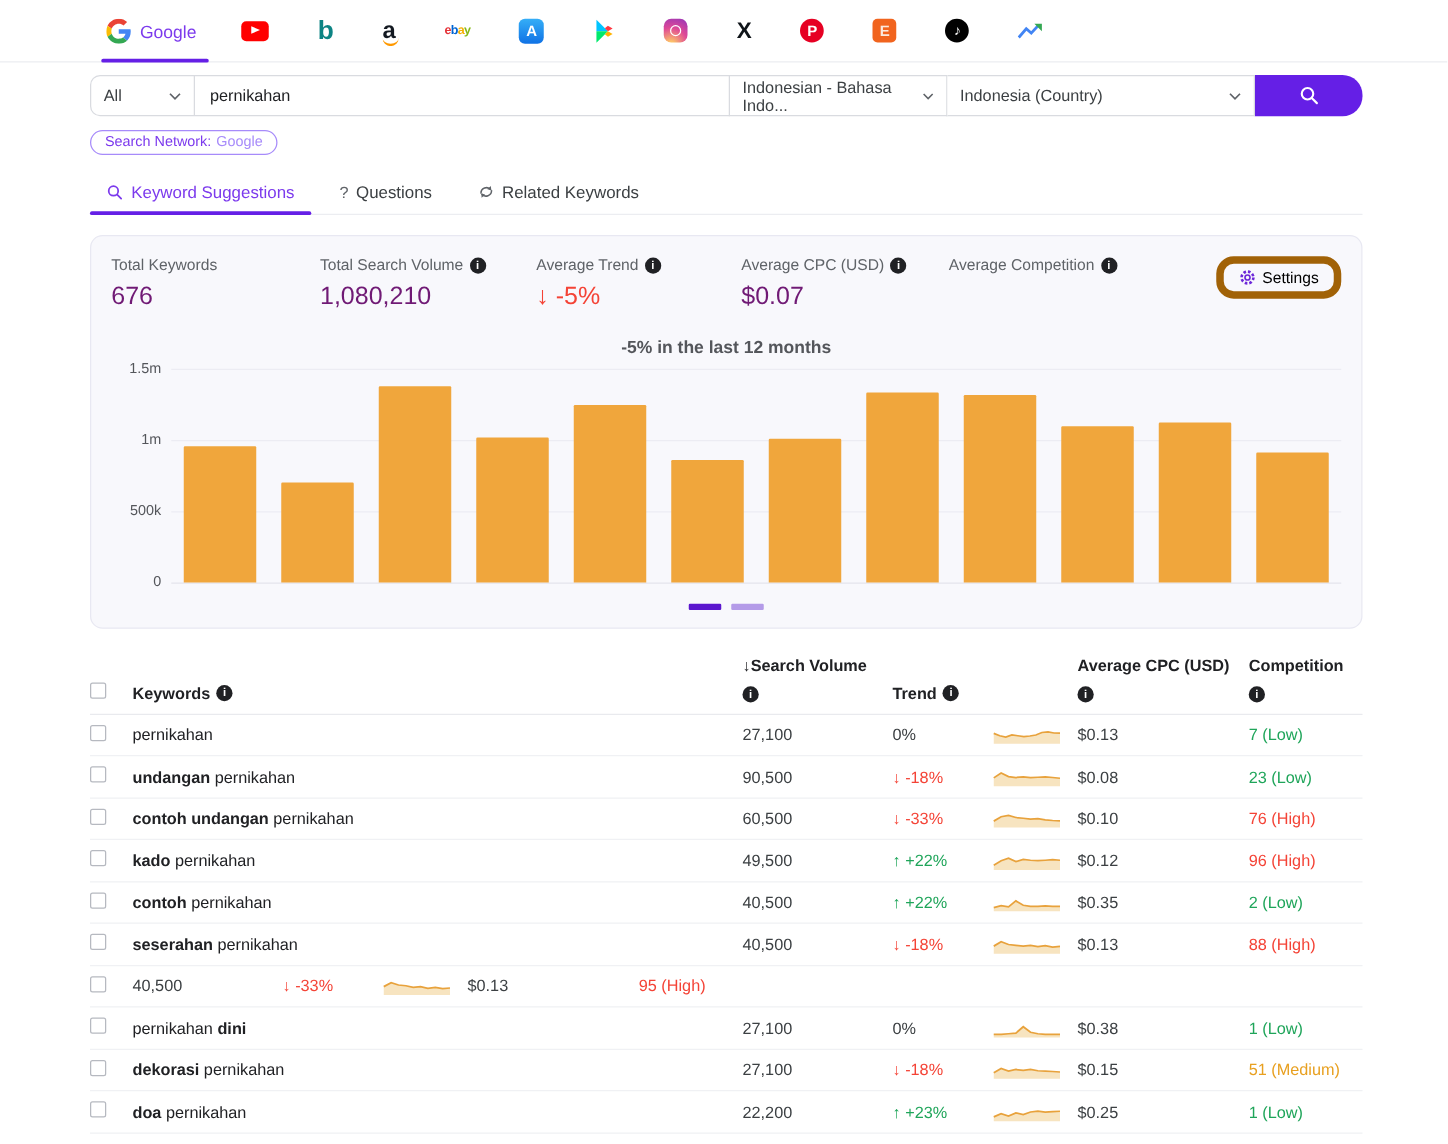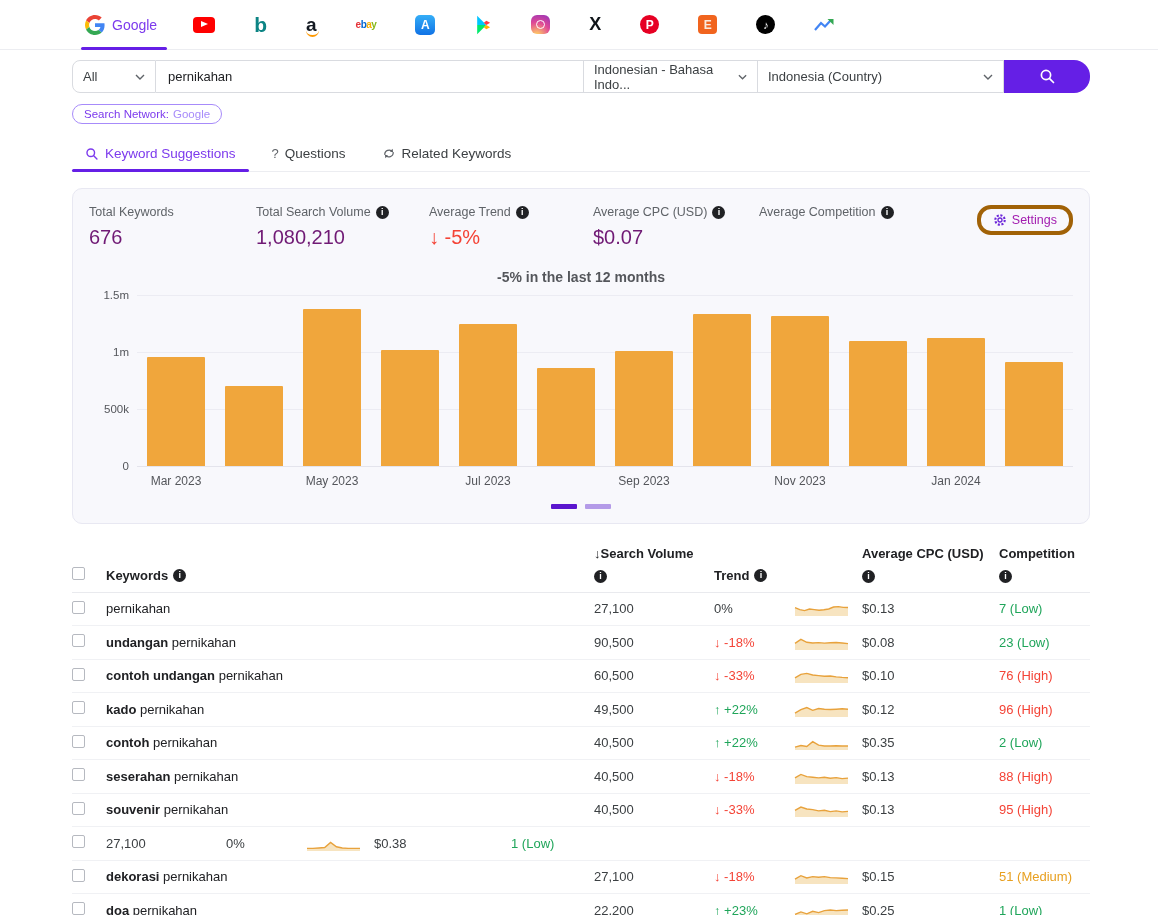--- a/index.html
+++ b/index.html
@@ -57,21 +57,21 @@
   .tab .qmark { color:#5f6368; font-size:13px; }
 
   
   .panel { margin-top:16px; background:#f8f8fc; border:1px solid #e8e8f2; border-radius:10px; padding:16px 16px 14px; }
   .stats-row { display:flex; align-items:flex-start; }
   .stat { margin-right:0; }
   .stat-label { display:flex; align-items:center; gap:5px; color:#5f6368; font-size:12.5px; }
   .stat-value { font-size:20px; margin-top:7px; color:#701a75; }
   .stat-value.red { color:#F44336; }
   .stat-value.green { color:#1FA55A; }
-  .settings-btn { margin-left:auto; display:flex; align-items:center; gap:5px; border:4px solid #a16207; color:#a21caf; background:transparent; border-radius:14px; padding:4px 12px; font-size:12.5px; cursor:pointer; font-family:inherit; }
+  .settings-btn { margin-left:auto; display:flex; align-items:center; gap:5px; border:6px solid #a16207; color:#000000; background:transparent; border-radius:14px; padding:4px 12px; font-size:12.5px; cursor:pointer; font-family:inherit; }
 
   .info { display:inline-flex; align-items:center; justify-content:center; width:13px; height:13px; border-radius:50%; background:#202124; color:#fff; font-size:9px; font-weight:bold; cursor:pointer; flex:0 0 auto; }
 
   
   .chart-wrap { margin-top:20px; }
   .chart-title { text-align:center; font-weight:bold; font-size:14px; color:#54565B; }
   .chart-area { margin-top:10px; padding-left:48px; position:relative; }
   .plot { position:relative; height:172px; border-bottom:1px solid #e4e4ec; }
   .gridline { position:absolute; left:0; right:0; height:1px; background:#ececf3; }
   .ylabel { position:absolute; right:100%; margin-right:8px; transform:translateY(-50%); font-size:11.5px; color:#54565B; white-space:nowrap; }
@@ -331,34 +331,20 @@
                 <div class="bar" style="height: 73.3333%; background: rgb(240, 166, 60);"></div>
               </div>
               <div class="bar-slot">
                 <div class="bar" style="height: 74.6667%; background: rgb(240, 166, 60);"></div>
               </div>
               <div class="bar-slot">
                 <div class="bar" style="height: 60.6667%; background: rgb(240, 166, 60);"></div>
               </div>
             </div>
           </div>
-        <div class="xlabels" id="chart-xlabels">
-            <div class="xlabel">Mar 2023</div>
-            <div class="xlabel"></div>
-            <div class="xlabel">May 2023</div>
-            <div class="xlabel"></div>
-            <div class="xlabel">Jul 2023</div>
-            <div class="xlabel"></div>
-            <div class="xlabel">Sep 2023</div>
-            <div class="xlabel"></div>
-            <div class="xlabel">Nov 2023</div>
-            <div class="xlabel"></div>
-            <div class="xlabel">Jan 2024</div>
-            <div class="xlabel"></div>
-          </div>
       </div>
       <div class="pager">
         <span class="pager-bar on"></span>
         <span class="pager-bar off"></span>
       </div>
     </div>
   </section>
 
   <section class="table">
     <div class="thead">
@@ -453,32 +439,32 @@
           <div class="col-trend"><span class="trend-down">↓ -18%</span></div>
           <div class="col-spark"><svg width="55" height="20" viewBox="0 0 55 20">
               <path d="M1,19 L1.0,12.9 L 6.9,9.4 L 12.8,11.6 L 18.7,12.3 L 24.6,12.9 L 30.4,12.3 L 36.3,13.2 L 42.2,12.6 L 48.1,13.6 L 54.0,13.1 L54,19 Z" fill="#F7E4C0"></path>
               <polyline points="1.0,12.9 6.9,9.4 12.8,11.6 18.7,12.3 24.6,12.9 30.4,12.3 36.3,13.2 42.2,12.6 48.1,13.6 54.0,13.1" fill="none" stroke="#E8A23C" stroke-width="1.4"></polyline>
             </svg></div>
           <div class="col-cpc cell-cpc">$0.13</div>
           <div class="col-comp comp-high">88 (High)</div>
         </div>
         <div class="trow">
           <div class="col-check"><span class="checkbox"></span></div>
-          <div class="col-kw"><span class="kw-bold">souvenir</span><span class="kw-rest"> pernikahan</span></div>
           <div class="col-vol cell-vol">40,500</div>
           <div class="col-trend"><span class="trend-down">↓ -33%</span></div>
           <div class="col-spark"><svg width="55" height="20" viewBox="0 0 55 20">
               <path d="M1,19 L1.0,12.3 L 6.9,9.1 L 12.8,11.0 L 18.7,11.6 L 24.6,12.9 L 30.4,12.3 L 36.3,13.6 L 42.2,12.9 L 48.1,13.9 L 54.0,13.4 L54,19 Z" fill="#F7E4C0"></path>
               <polyline points="1.0,12.3 6.9,9.1 12.8,11.0 18.7,11.6 24.6,12.9 30.4,12.3 36.3,13.6 42.2,12.9 48.1,13.9 54.0,13.4" fill="none" stroke="#E8A23C" stroke-width="1.4"></polyline>
             </svg></div>
           <div class="col-cpc cell-cpc">$0.13</div>
           <div class="col-comp comp-high">95 (High)</div>
         </div>
         <div class="trow">
           <div class="col-check"><span class="checkbox"></span></div>
+          <div class="col-kw"><span class="kw-rest">pernikahan </span><span class="kw-bold">dini</span></div>
           <div class="col-vol cell-vol">27,100</div>
           <div class="col-trend"><span class="trend-flat">0%</span></div>
           <div class="col-spark"><svg width="55" height="20" viewBox="0 0 55 20">
               <path d="M1,19 L1.0,16.4 L 6.9,16.4 L 12.8,16.0 L 18.7,15.5 L 24.6,10.4 L 30.4,14.8 L 36.3,16.0 L 42.2,16.4 L 48.1,16.4 L 54.0,16.4 L54,19 Z" fill="#F7E4C0"></path>
               <polyline points="1.0,16.4 6.9,16.4 12.8,16.0 18.7,15.5 24.6,10.4 30.4,14.8 36.3,16.0 42.2,16.4 48.1,16.4 54.0,16.4" fill="none" stroke="#E8A23C" stroke-width="1.4"></polyline>
             </svg></div>
           <div class="col-cpc cell-cpc">$0.38</div>
           <div class="col-comp comp-low">1 (Low)</div>
         </div>
         <div class="trow">

